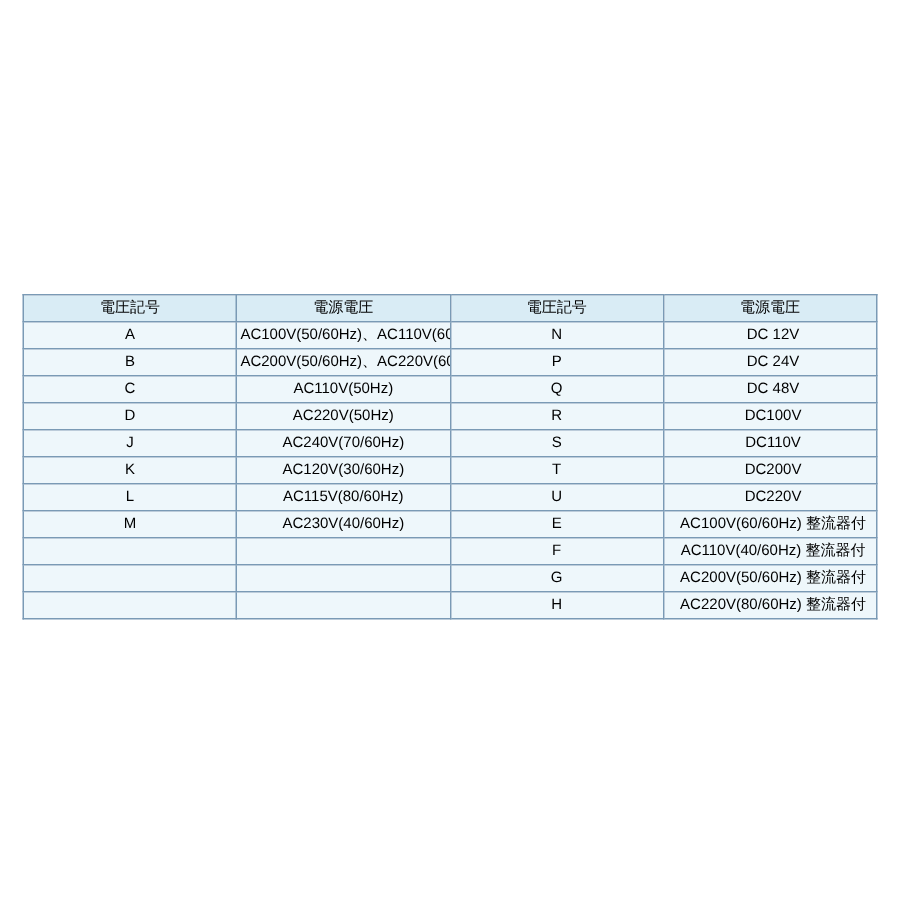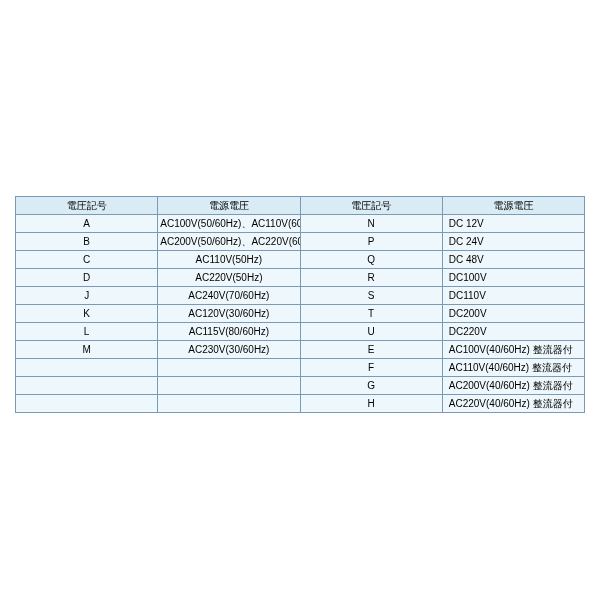--- a/index.html
+++ b/index.html
@@ -44,21 +44,21 @@
     background: #eef7fb;
     text-align: center;
     width: 88px;
   }
   td.volt {
     background: #eef7fb;
     text-align: center;
     width: 197px;
   }
   td.volt.left {
-    text-align: left;
+    text-align: center;
     padding-left: 6px;
   }
   td.empty {
     background: #eef7fb;
   }
 </style>
 </head>
 <body>
 
 <div id="page">
@@ -109,37 +109,37 @@
         <td class="volt left">DC200V</td>
       </tr>
       <tr>
         <td class="sym">L</td>
         <td class="volt">AC115V(80/60Hz)</td>
         <td class="sym">U</td>
         <td class="volt left">DC220V</td>
       </tr>
       <tr>
         <td class="sym">M</td>
-        <td class="volt">AC230V(30/60Hz)</td>
+        <td class="volt">AC230V(40/60Hz)</td>
         <td class="sym">E</td>
-        <td class="volt left">AC100V(40/60Hz) 整流器付</td>
+        <td class="volt left">AC100V(60/60Hz) 整流器付</td>
       </tr>
       <tr>
         <td class="empty"></td>
         <td class="empty"></td>
         <td class="sym">F</td>
         <td class="volt left">AC110V(40/60Hz) 整流器付</td>
       </tr>
       <tr>
         <td class="empty"></td>
         <td class="empty"></td>
         <td class="sym">G</td>
-        <td class="volt left">AC200V(40/60Hz) 整流器付</td>
+        <td class="volt left">AC200V(50/60Hz) 整流器付</td>
       </tr>
       <tr>
         <td class="empty"></td>
         <td class="empty"></td>
         <td class="sym">H</td>
-        <td class="volt left">AC220V(40/60Hz) 整流器付</td>
+        <td class="volt left">AC220V(80/60Hz) 整流器付</td>
       </tr>
     </tbody>
   </table>
 </div>
 
 </body></html>

